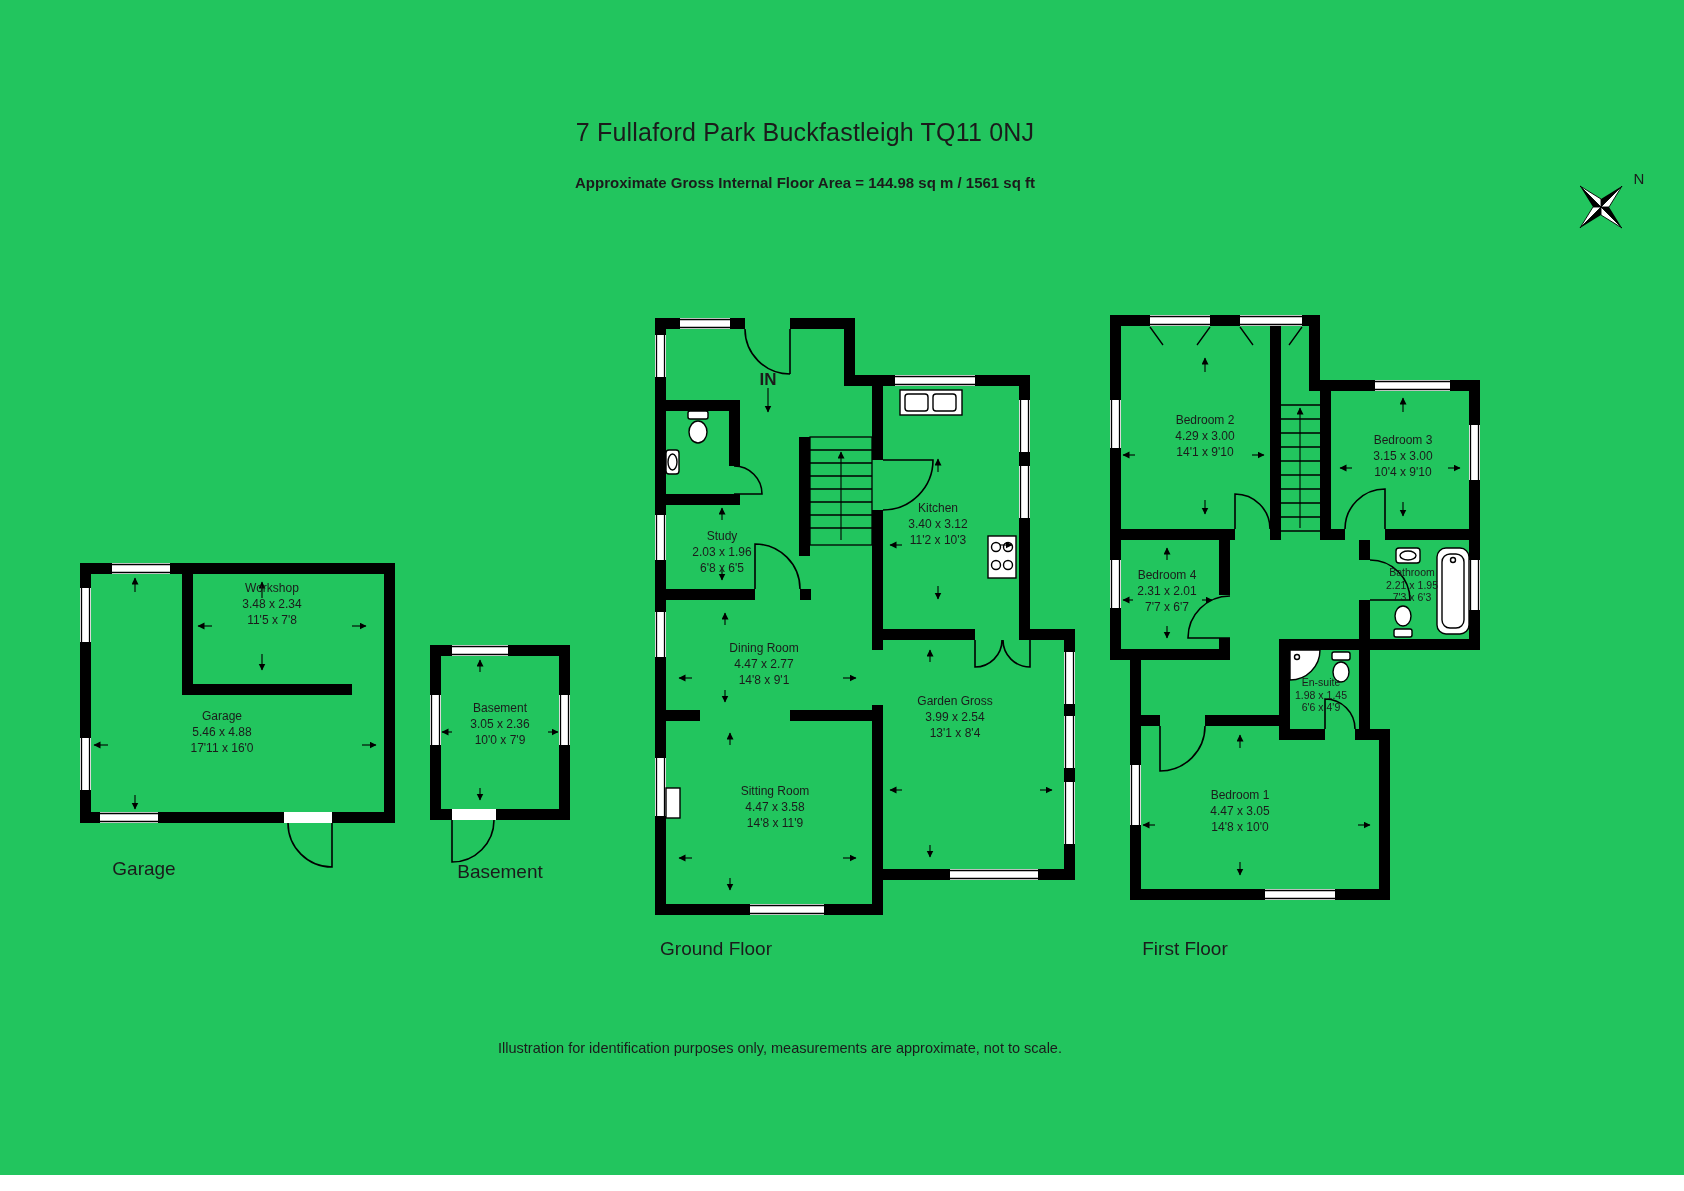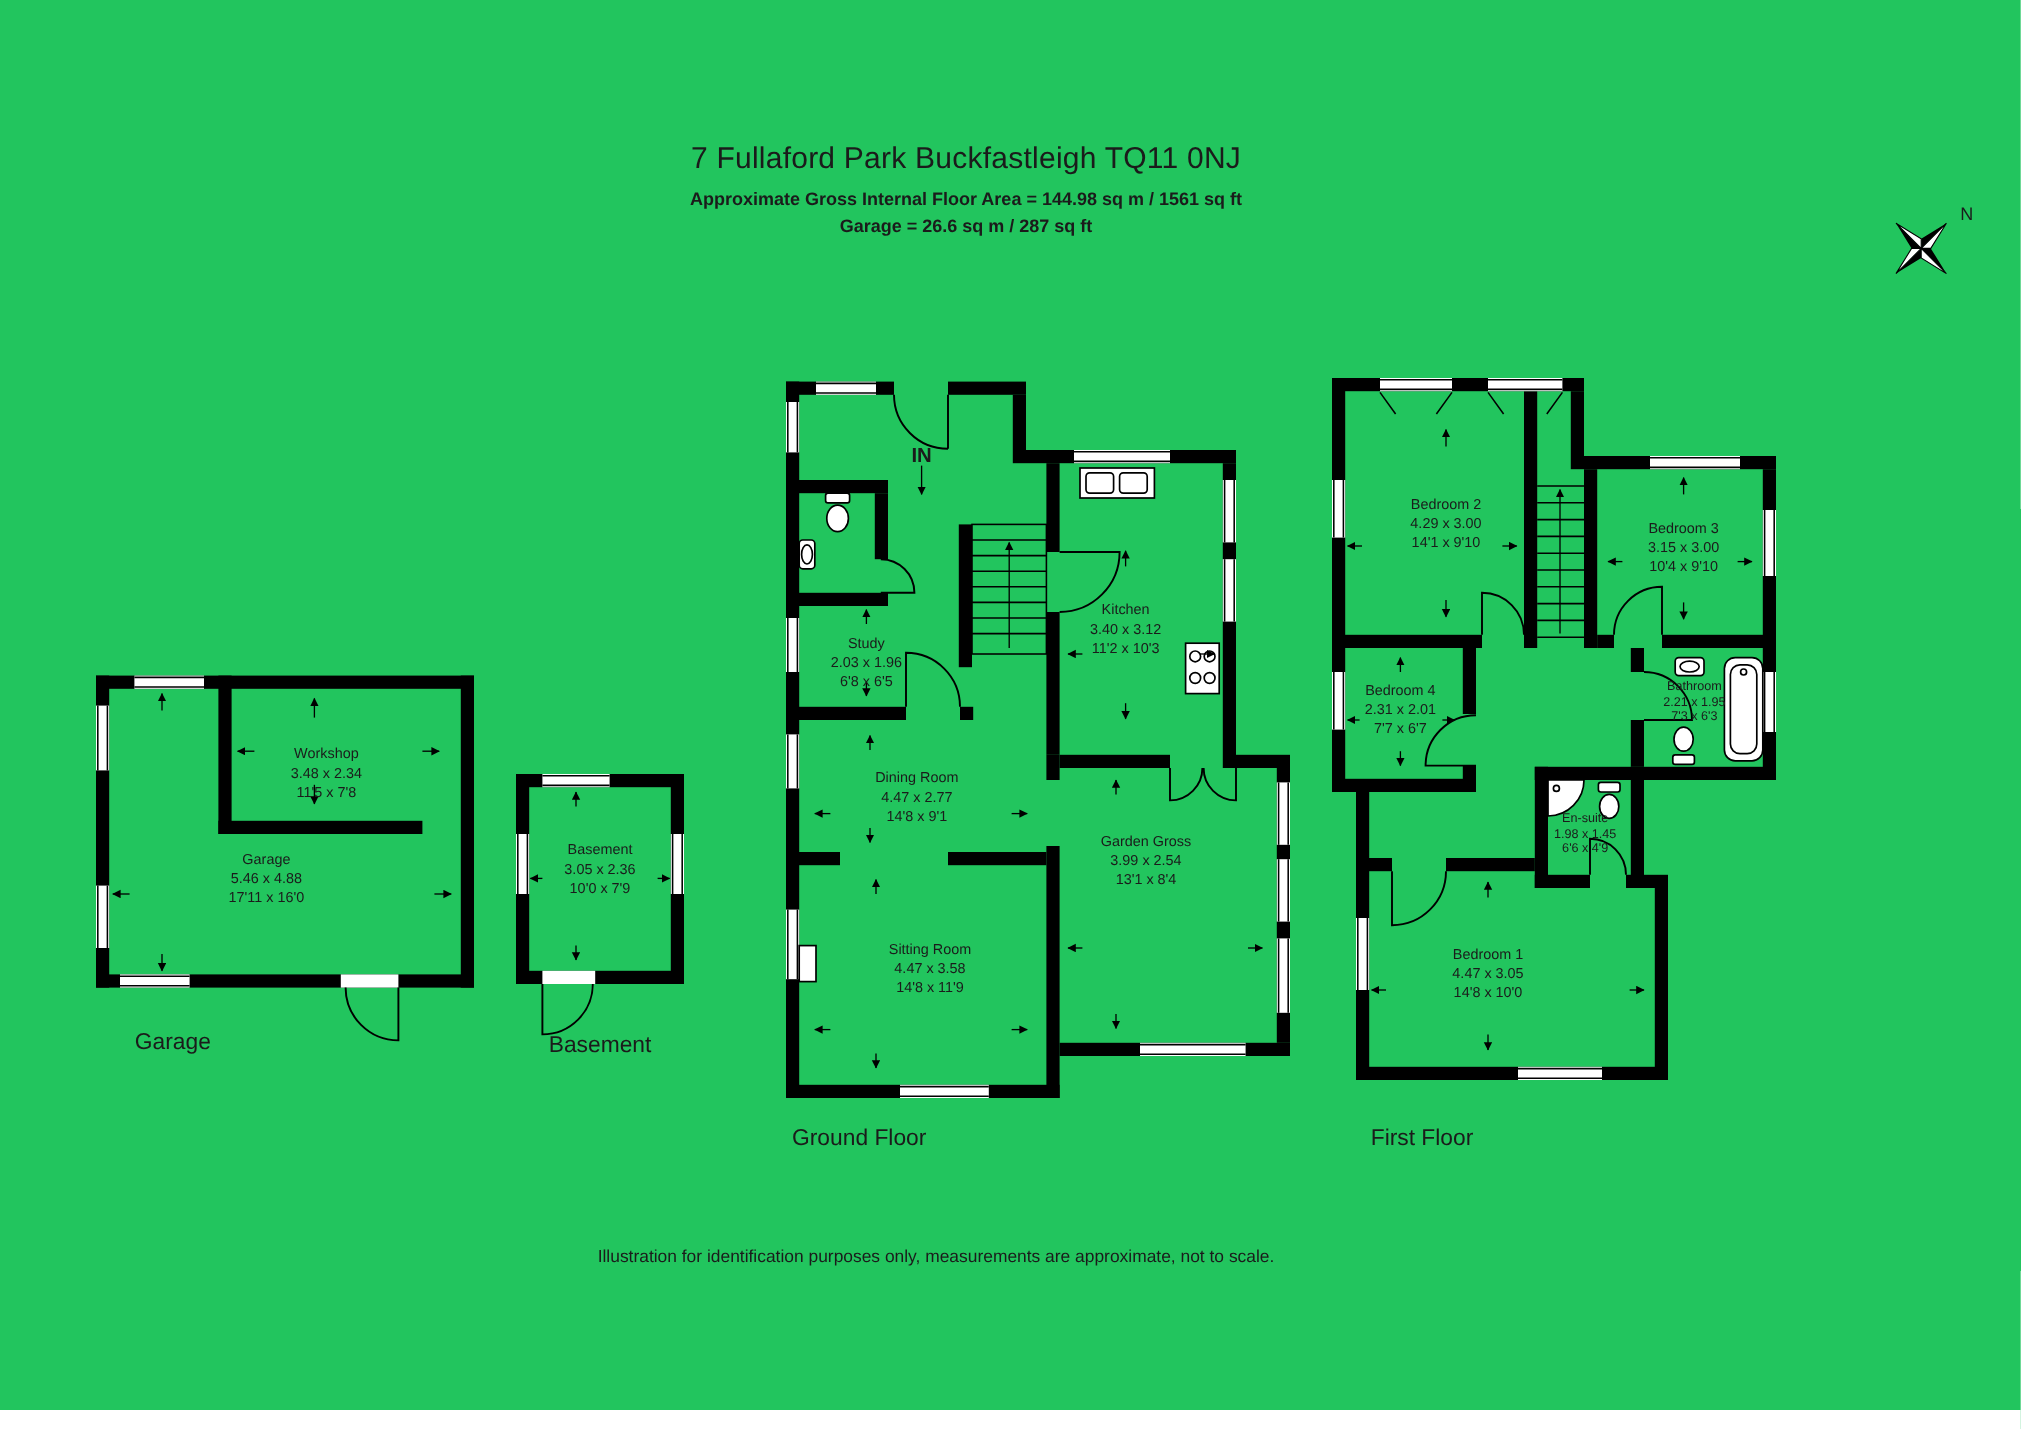--- a/index.html
+++ b/index.html
@@ -393,30 +393,29 @@
       <line class="arr" x1="1240" y1="748" x2="1240" y2="735" marker-end="url(#ah)"></line>
       <line class="arr" x1="1240" y1="862" x2="1240" y2="875" marker-end="url(#ah)"></line>
       <line class="arr" x1="1155" y1="825" x2="1143" y2="825" marker-end="url(#ah)"></line>
       <line class="arr" x1="1358" y1="825" x2="1370" y2="825" marker-end="url(#ah)"></line>
     </g>
   </g>
 </svg>
 
 <div class="abs title" style="left:805px;top:118px">7 Fullaford Park Buckfastleigh TQ11 0NJ</div>
 
-<div class="abs areas" style="left:805px;top:156px">
+<div class="abs areas" style="left:805px;top:172px">
   <div>Approximate Gross Internal Floor Area  = 144.98 sq m  / 1561 sq ft</div>
-  <div>Garage = 26.6 sq m  / 287 sq ft</div>
 </div>
 
 <div class="abs nlabel" style="left:1639px;top:170px">N</div>
 
 <div class="abs in-label" style="left:768px;top:370px">IN</div>
 
-<div class="abs rlabel" style="left:272px;top:620px">
+<div class="abs rlabel" style="left:272px;top:580px">
   <div>Workshop</div>
   <div>3.48 x 2.34</div>
   <div>11'5 x 7'8</div>
 </div>
 <div class="abs rlabel" style="left:222px;top:708px">
   <div>Garage</div>
   <div>5.46 x 4.88</div>
   <div>17'11 x 16'0</div>
 </div>
 <div class="abs rlabel" style="left:500px;top:700px">

